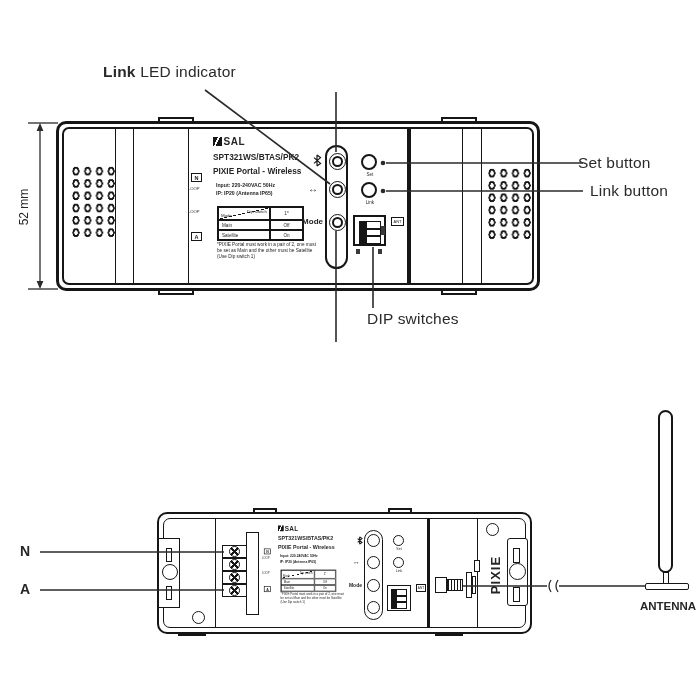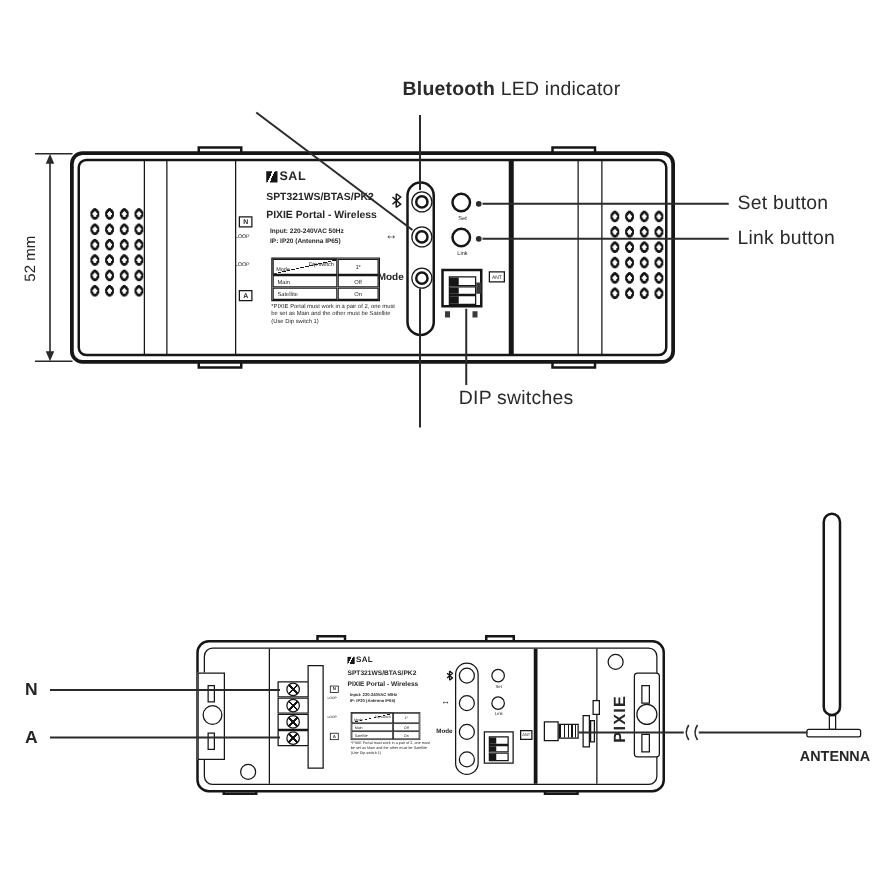--- a/index.html
+++ b/index.html
@@ -284,24 +284,24 @@
       <path d="M40 129 V283"></path>
     </g>
     <g fill="#2a2a2a" stroke="none">
       <circle cx="383" cy="163" r="2.3"></circle>
       <circle cx="383" cy="191" r="2.3"></circle>
       <polygon points="36.6,131 43.4,131 40,123"></polygon>
       <polygon points="36.6,281 43.4,281 40,289"></polygon>
     </g>
   </svg>
 
-  <div class="abs callout" style="left:322px;top:63px;">
-    <b>Bluetooth</b><span> LED indicator</span>
-  </div>
-  <div class="abs callout" style="left:590px;top:154px;">Set button</div>
+  <div class="abs callout" style="left:103px;top:63px;">
+    <b>Link</b><span> LED indicator</span>
+  </div>
+  <div class="abs callout" style="left:578px;top:154px;">Set button</div>
   <div class="abs callout" style="left:590px;top:182px;">Link button</div>
   <div class="abs callout" style="left:367px;top:310px;">DIP switches</div>
   <div class="abs rot" style="left:-6px;top:200px;width:60px;height:14px;text-align:center;font-size:12px;z-index:60;">52 mm</div>
 
   <div class="abs" style="left:20px;top:543px;font-size:14px;font-weight:bold;z-index:60;">N</div>
   <div class="abs" style="left:20px;top:581px;font-size:14px;font-weight:bold;z-index:60;">A</div>
   <div class="abs" style="left:636px;top:600px;width:64px;text-align:center;font-size:11.5px;font-weight:bold;z-index:60;">ANTENNA</div>
 
 </div>
 

